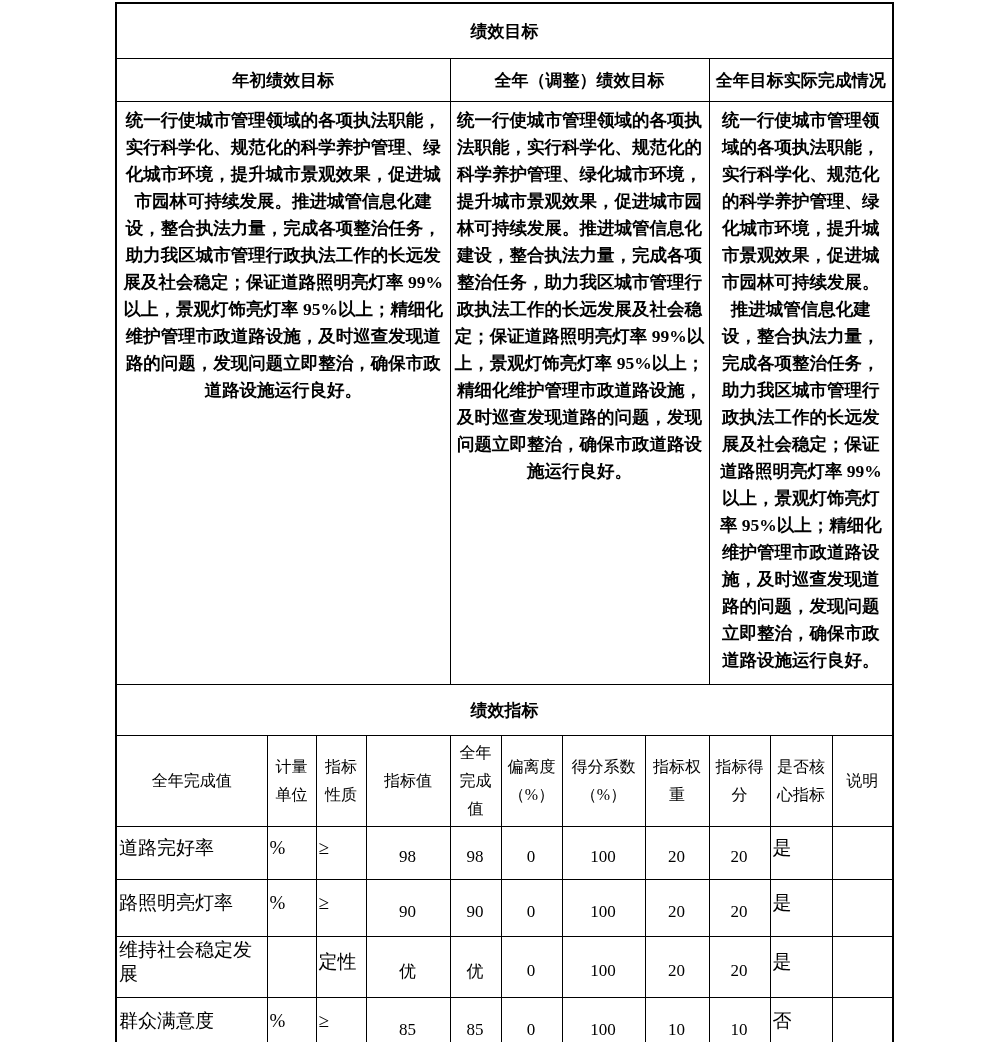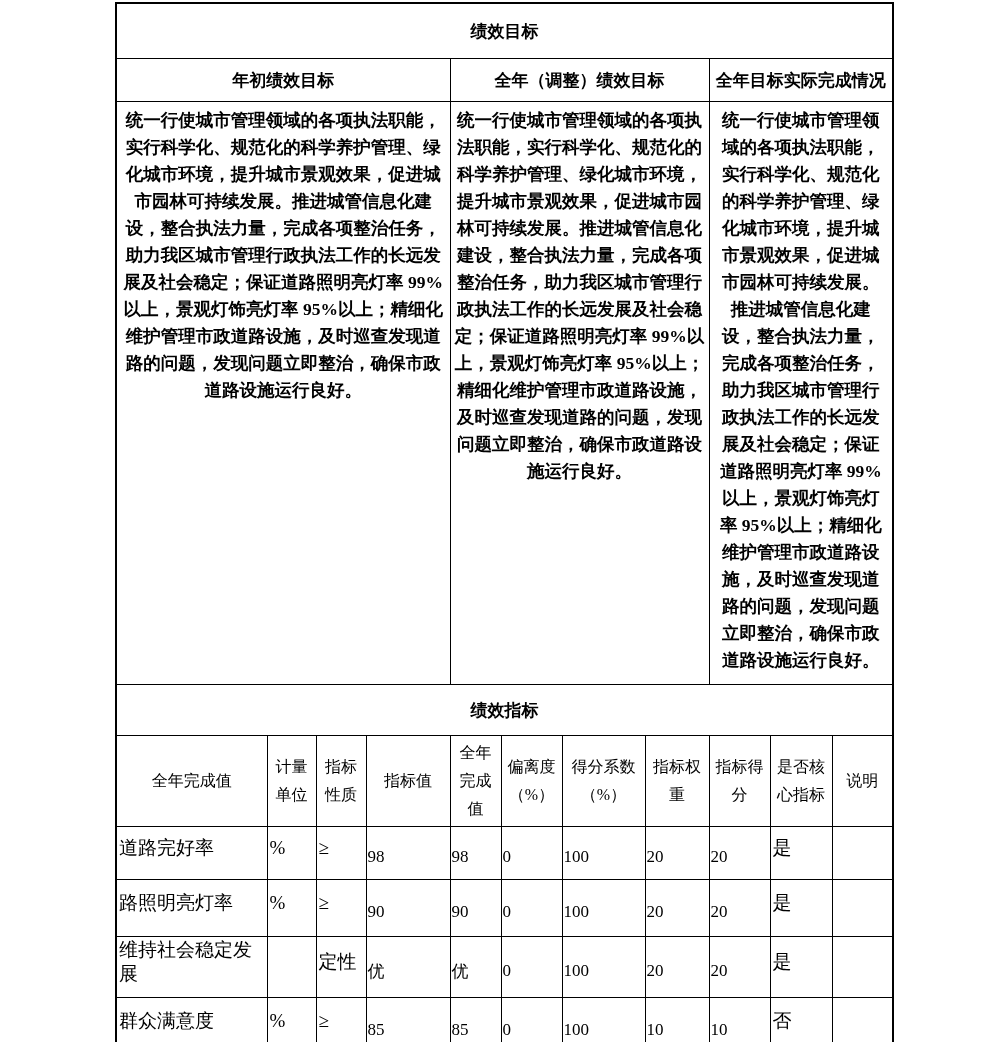--- a/index.html
+++ b/index.html
@@ -72,21 +72,21 @@
     padding: 0 2px;
   }
   td.c-left {
     text-align: left;
     vertical-align: middle;
     font-size: 19px;
     line-height: 24px;
     padding: 1px 1px 11px 2px;
   }
   td.c-num {
-    text-align: left;
+    text-align: center;
     vertical-align: middle;
     font-size: 17px;
     padding: 9px 2px 1px 1px;
   }
   tr.r1 td { height: 40px; }
   tr.r2 td { height: 62px; }
   tr.r3 td { height: 44px; }
   tr.r4 td { height: 48px; }
   tr.r5 td { height: 44px; }
 </style>

